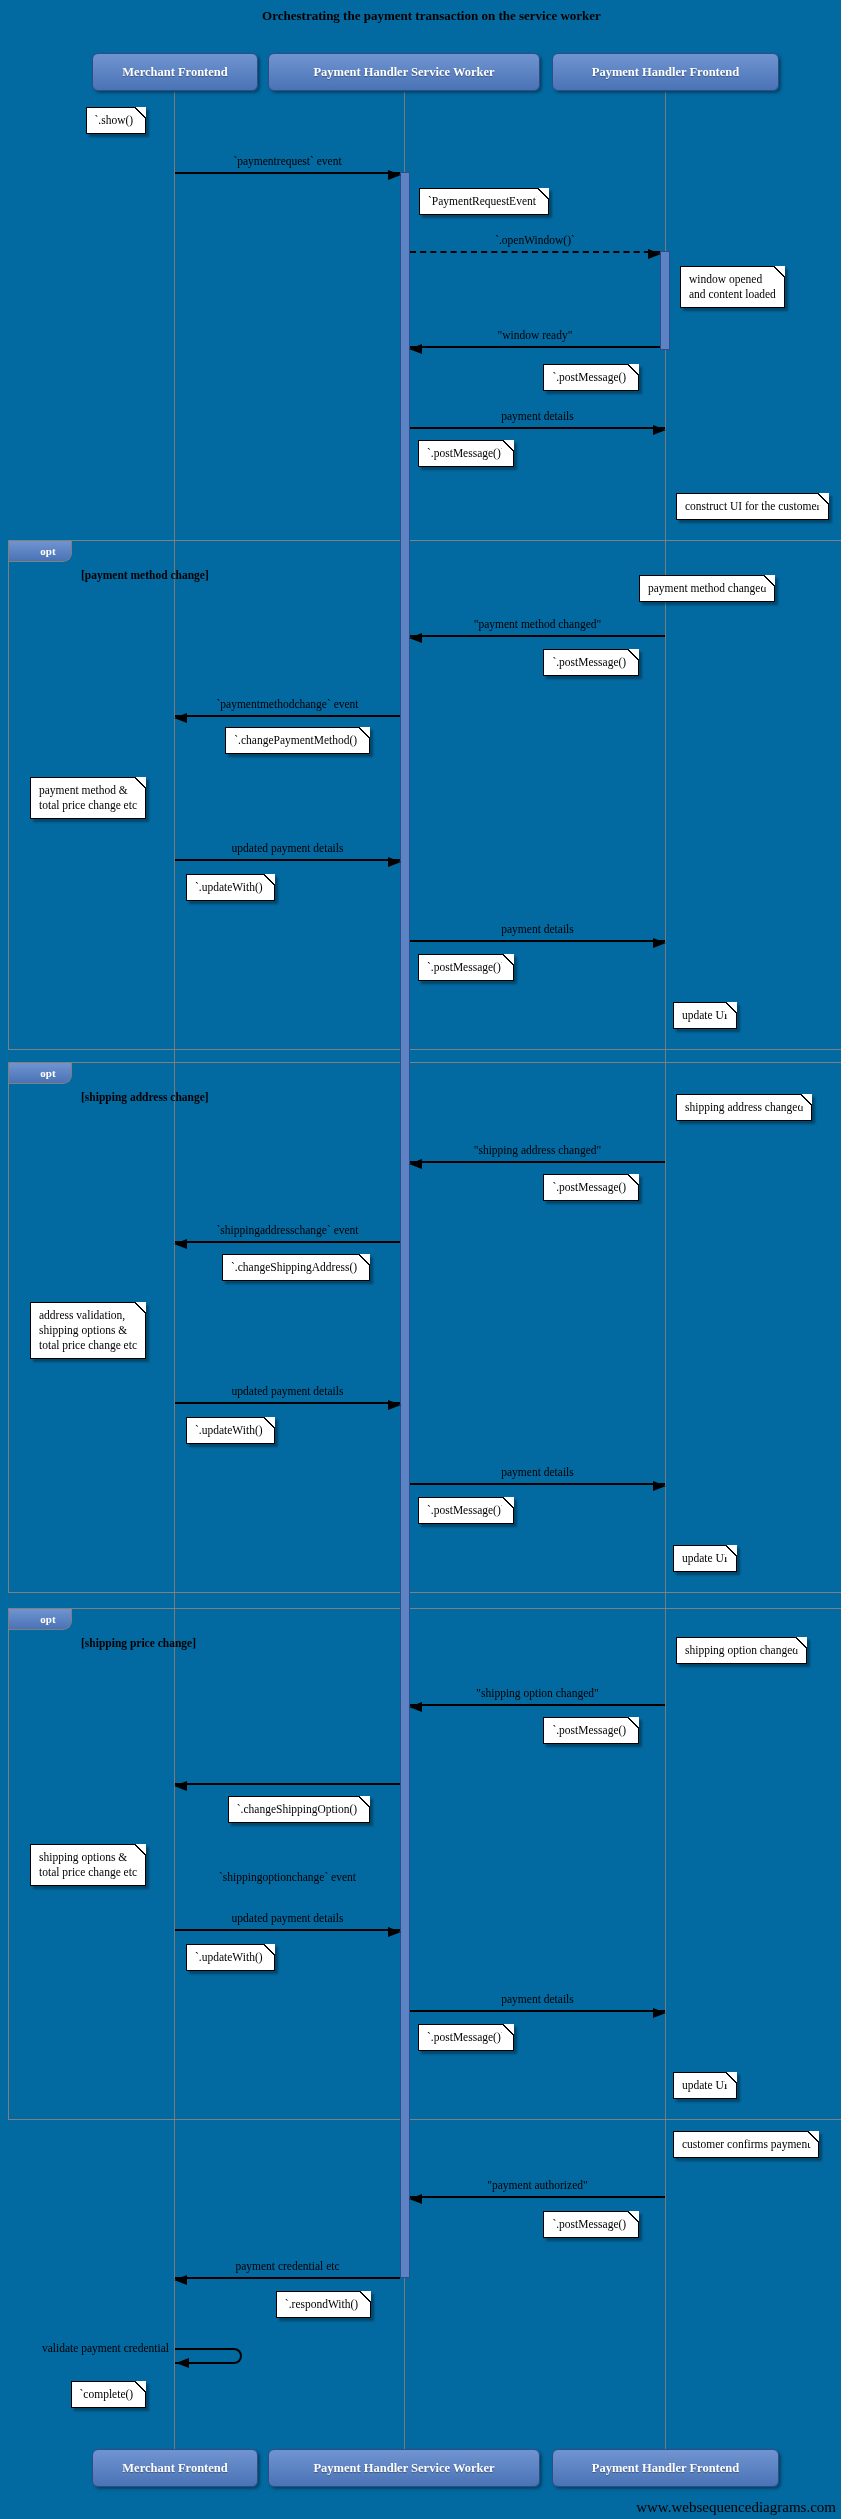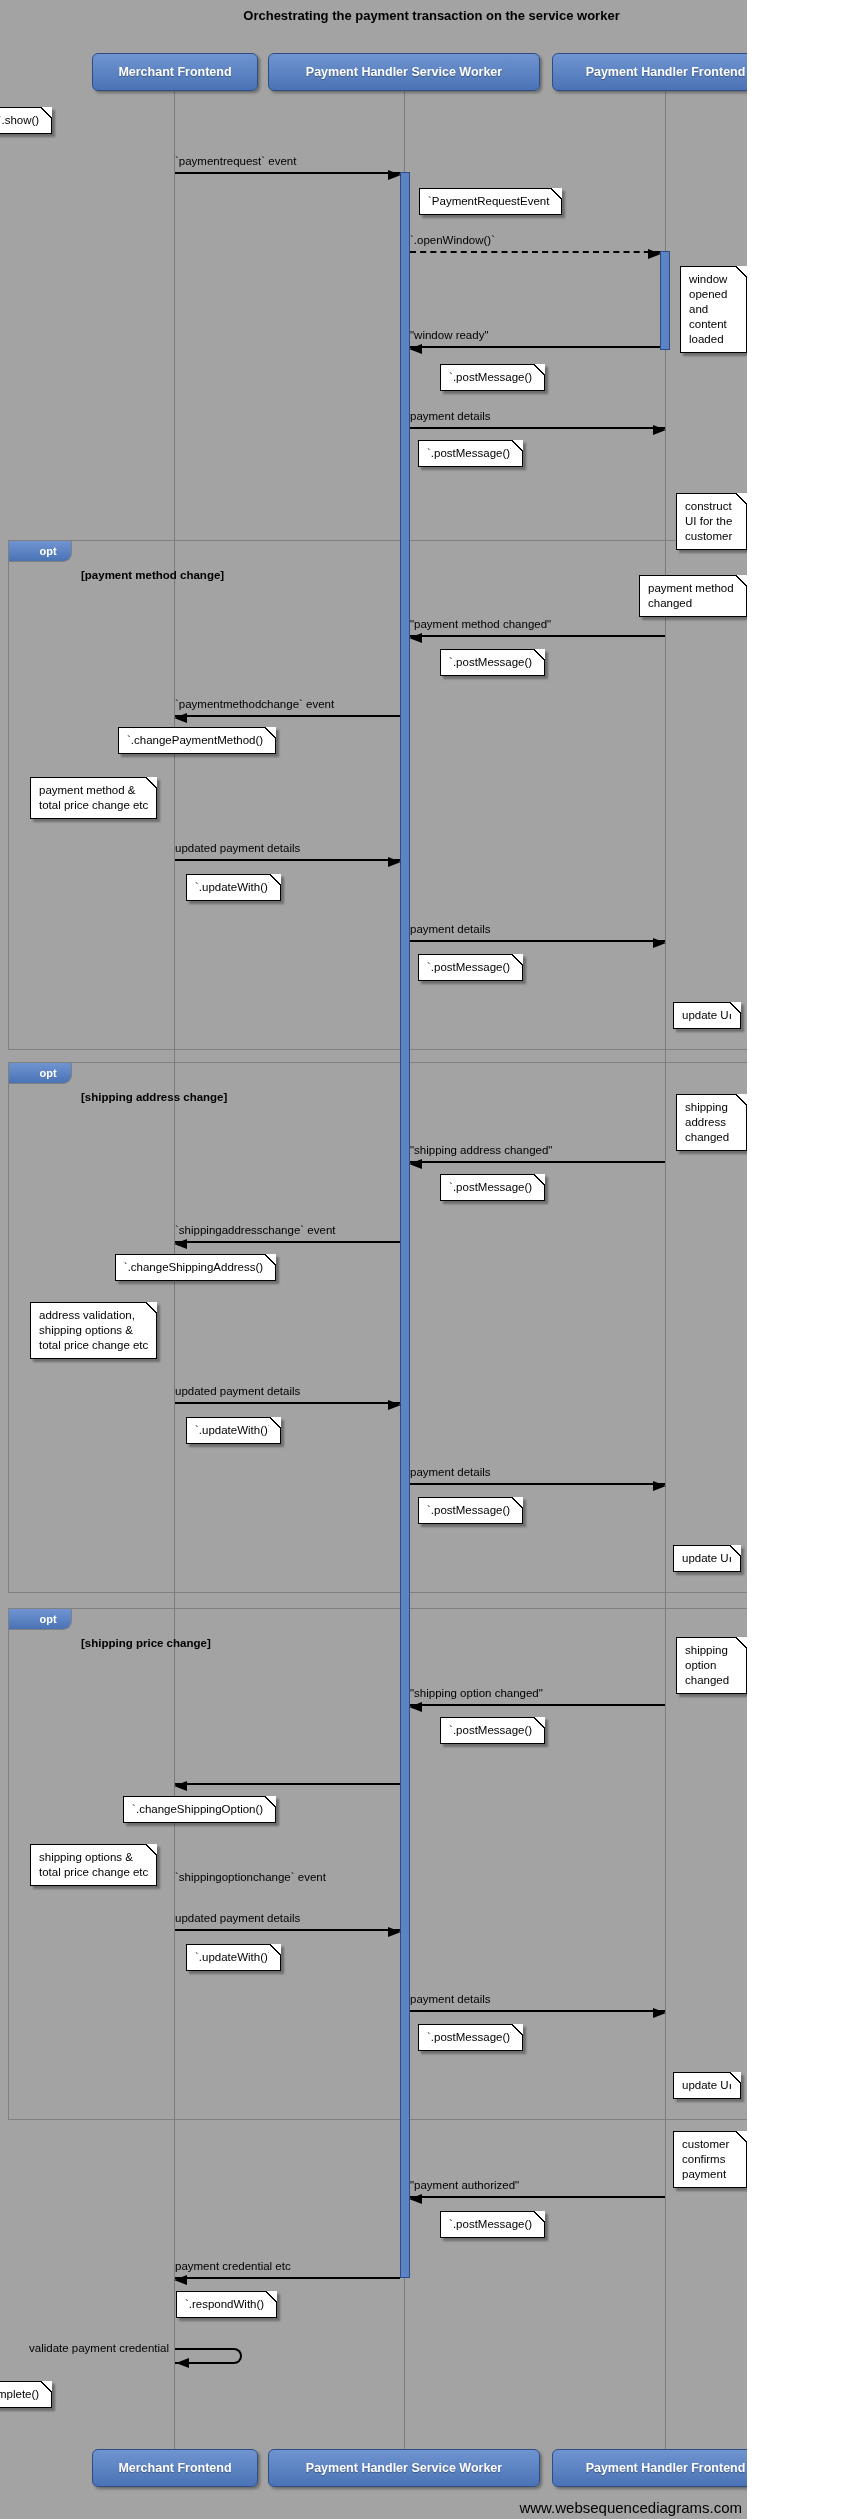--- a/index.html
+++ b/index.html
@@ -1,37 +1,37 @@
 <!DOCTYPE html>
 <html><head>
 <meta charset="utf-8">
 <style>
   html,body { margin:0; padding:0; background:#fff; }
   .canvas {
-    position:relative; width:747px; height:2519px; background:#a3a3a3;
-    font-family:Liberation Sans, sans-serif; color:#000; overflow:hidden;
+    position:relative; width:841px; height:2519px; background:#0369a1;
+    font-family:Liberation Serif, serif; color:#000; overflow:hidden;
   }
   .title { position:absolute; left:0; top:8px; width:863px; text-align:center;
            font-size:13px; font-weight:bold; white-space:nowrap; }
   .lifeline { position:absolute; width:1px; top:92px; height:2357px; background:#7a7a7a; }
   .actor { position:absolute; height:38px; box-sizing:border-box;
            background:linear-gradient(#7094d0,#4a73b6); border:1px solid #2e4d85;
            border-radius:6px; color:#fff; font-weight:bold; font-size:12.5px;
            display:flex; align-items:center; justify-content:center;
            box-shadow:2px 2px 3px rgba(0,0,0,0.35); text-shadow:0 1px 1px rgba(0,0,0,0.35);
            white-space:nowrap; }
   .activation { position:absolute; width:8px; box-sizing:content-box;
                 background:#5c83c6; border:1px solid #2d4d85; }
   .note { position:absolute; background:#fff; border:1px solid #000;
           box-shadow:3px 3px 2px rgba(0,0,0,0.33); padding:5px 8px;
           font-size:11.5px; line-height:15px; }
   .note-text { display:block; white-space:pre-line; }
   .fold { position:absolute; top:-1px; right:-1px; width:12px; height:12px;
           background:linear-gradient(to bottom left,#fff 0%,#fff 42%,#000 42%,#000 54%,#fff 54%); }
-  .lbl { position:absolute; font-size:11.5px; line-height:15px; 
+  .lbl { position:absolute; font-size:11.5px; line-height:15px; text-align:center;
          white-space:nowrap; }
   .arrow { position:absolute; height:0; border-top:2px solid #000; }
   .arrow.dashed { border-top-style:dashed; }
   .ah { position:absolute; width:0; height:0;
         border-top:5px solid transparent; border-bottom:5px solid transparent; top:-4px; }
   .ah.r { right:-1px; border-left:13px solid #000; }
   .ah.l { left:-1px; border-right:13px solid #000; }
   .ah.loose { position:absolute; }
   .opt-box { position:absolute; left:8px; width:848px; box-sizing:border-box;
              border:1px solid #808080; }

